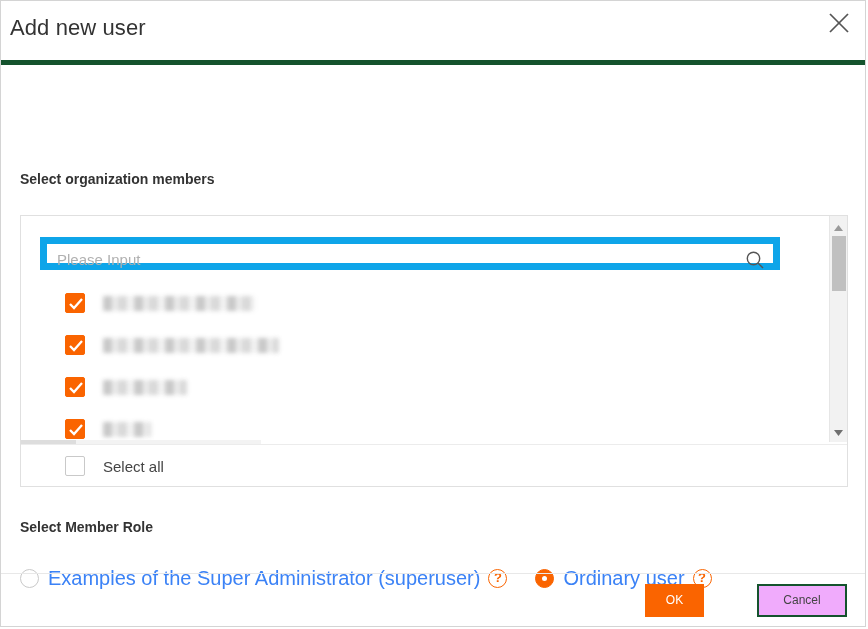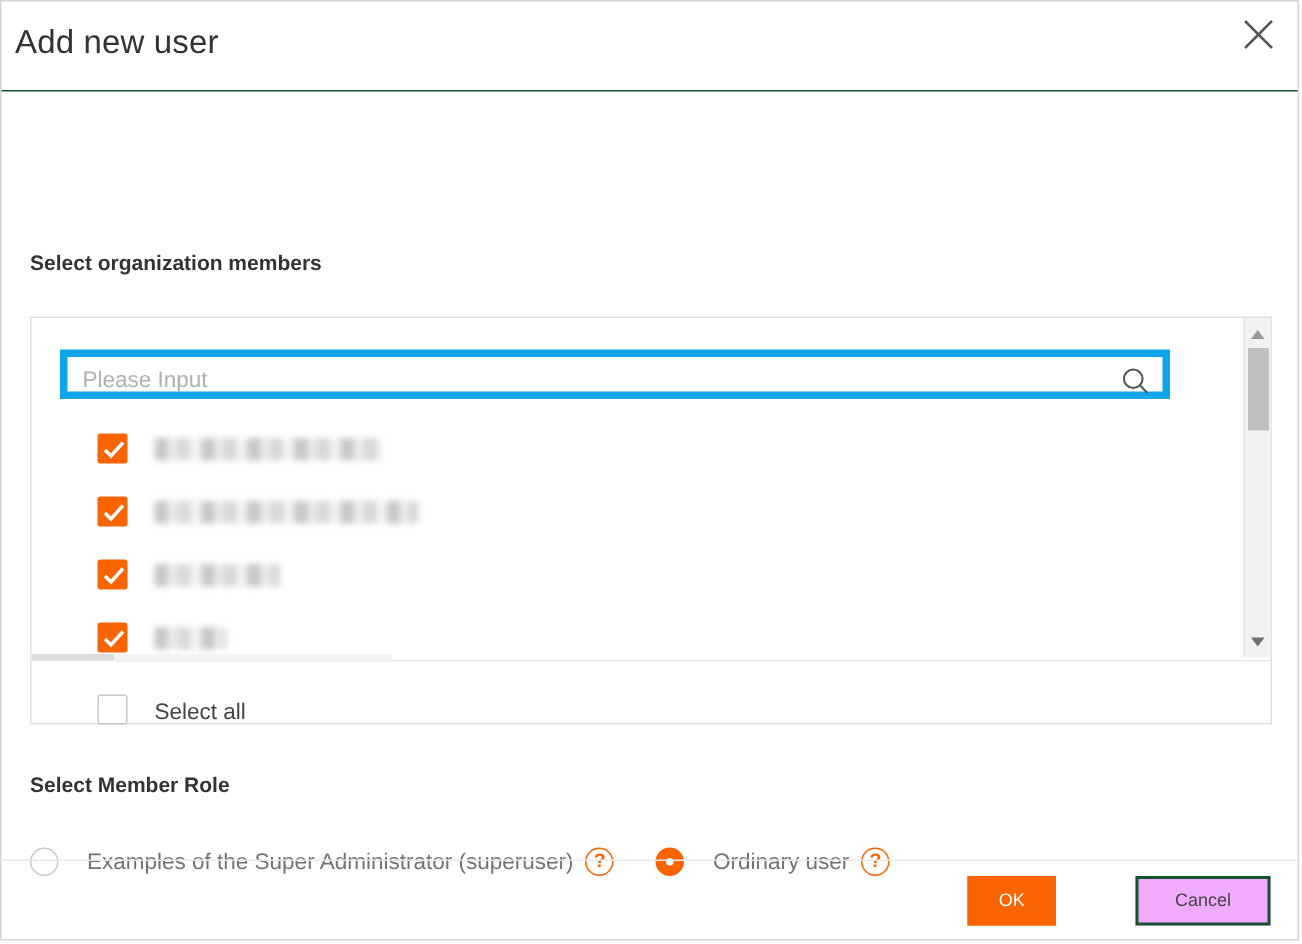--- a/index.html
+++ b/index.html
@@ -21,21 +21,21 @@
     border: 1px solid #d4d4d4;
     background: #ffffff;
     box-sizing: border-box;
     display: flex;
     flex-direction: column;
   }
   
   .dlg-header {
     position: relative;
     height: 59px;
-    border-bottom: 1px solid #14532d;
+    border-bottom: 5px solid #14532d;
     flex: 0 0 auto;
     padding-left: 46px;
   }
   .dlg-title {
     position: absolute;
     left: 9px;
     top: 14px;
     font-size: 22px;
     font-weight: 400;
     color: #333333;
@@ -89,21 +89,21 @@
     right: 0;
     height: 228px;
     overflow: hidden;
   }
   .search-wrap {
     position: absolute;
     left: 19px;
     top: 21px;
     width: 740px;
     height: 33px;
-    border: 5px solid #0ea5e9;
+    border: 7px solid #0ea5e9;
     box-sizing: border-box;
     background: #ffffff;
   }
   .search-input {
     position: absolute;
     left: 0;
     top: 0;
     width: 720px;
     height: 31px;
     border: 0;
@@ -223,21 +223,21 @@
 
   
   .selectall-row {
     position: absolute;
     left: 0;
     right: 0;
     top: 228px;
     height: 43px;
     border-top: 1px solid #ececec;
     display: flex;
-    align-items: flex-end;
+    align-items: center;
     padding-left: 44px;
     box-sizing: border-box;
   }
   .selectall-label {
     margin-left: 18px;
     font-size: 15px;
     color: #444444;
   }
 
   
@@ -270,23 +270,23 @@
     content: "";
     position: absolute;
     left: 6px;
     top: 6px;
     width: 5px;
     height: 5px;
     border-radius: 50%;
     background: #ffffff;
   }
   .radio-label {
-    margin-left: 19px;
-    font-size: 15px;
-    color: #737373;
+    margin-left: 9px;
+    font-size: 20px;
+    color: #3b82f6;
     white-space: nowrap;
   }
   .help-icon {
     margin-left: 8px;
     width: 19px;
     height: 19px;
     border-radius: 50%;
     border: 1.6px solid #fa6400;
     color: #fa6400;
     font-size: 13px;

